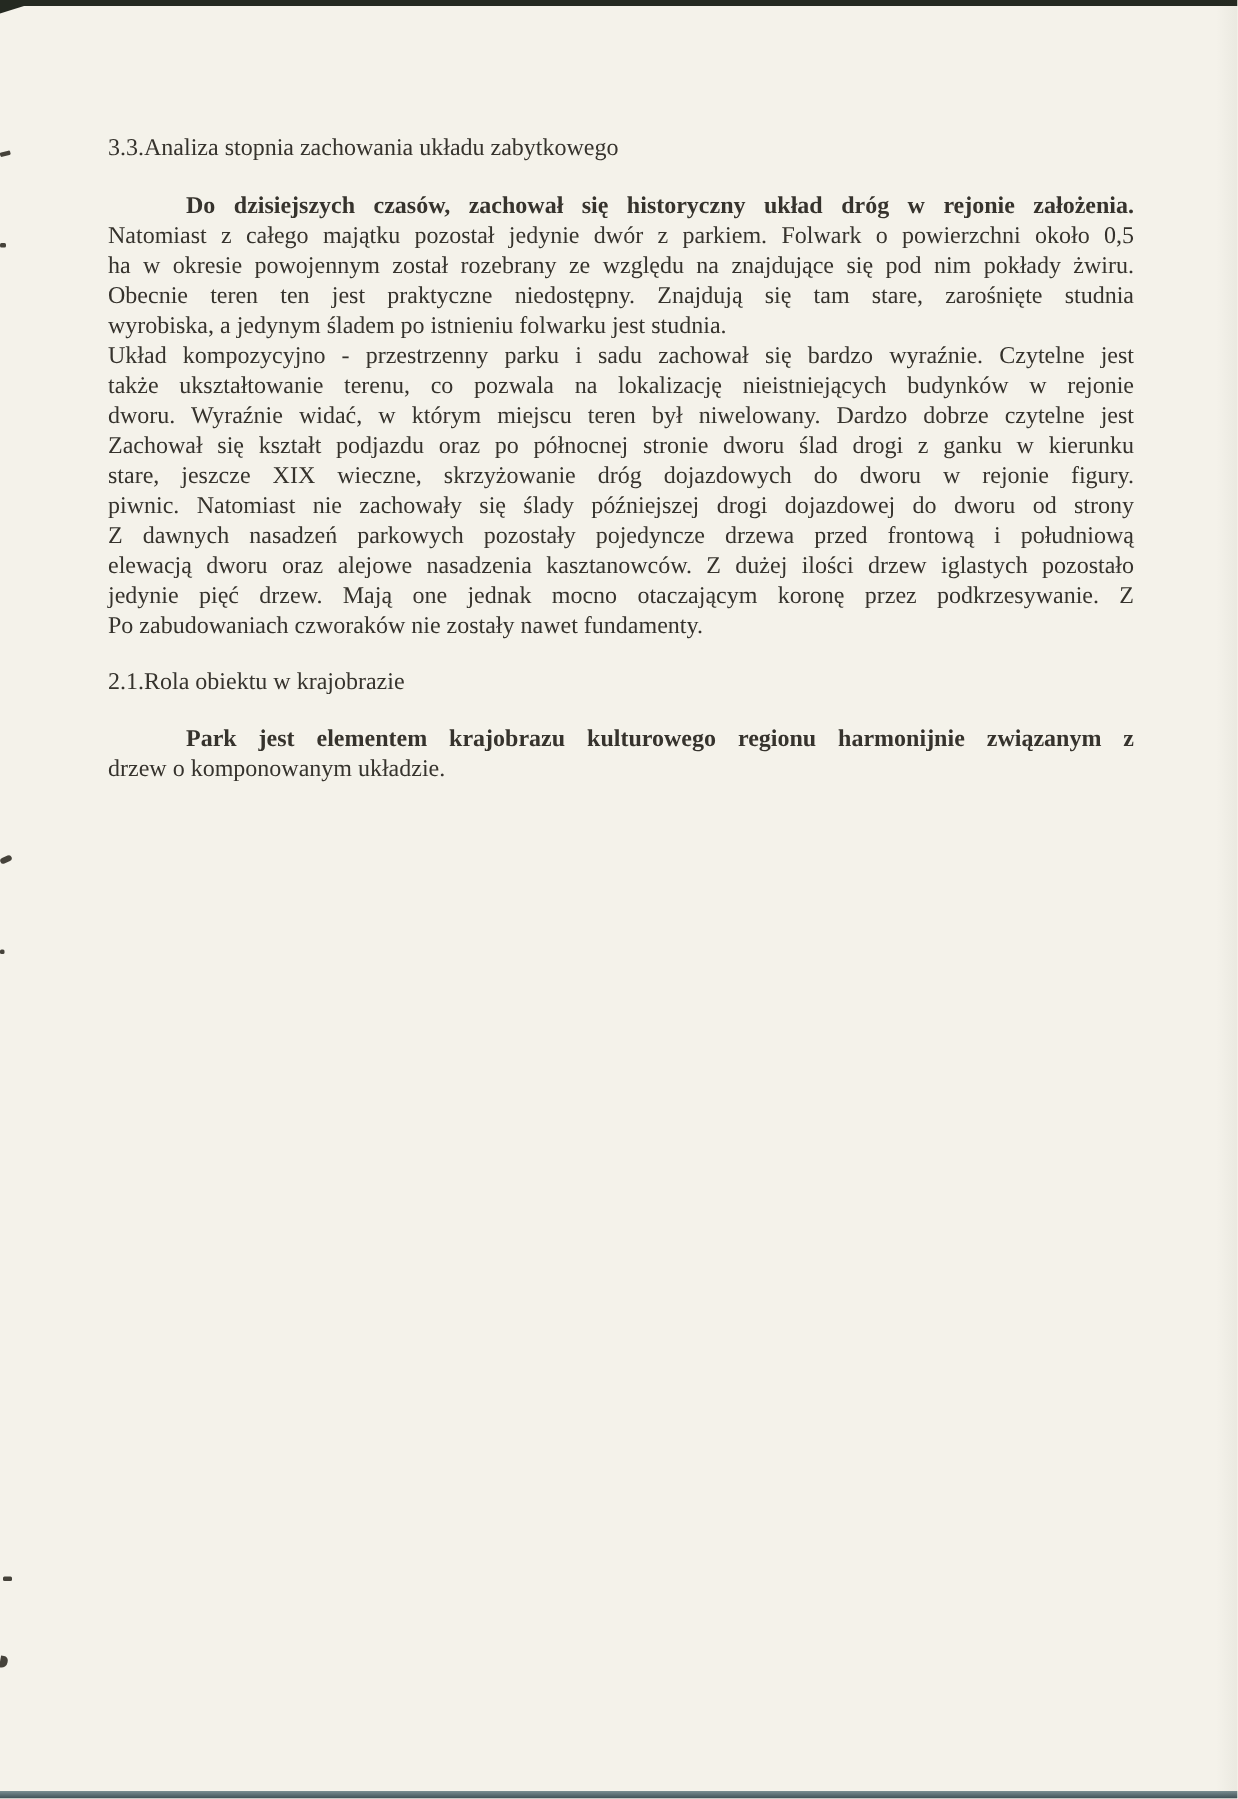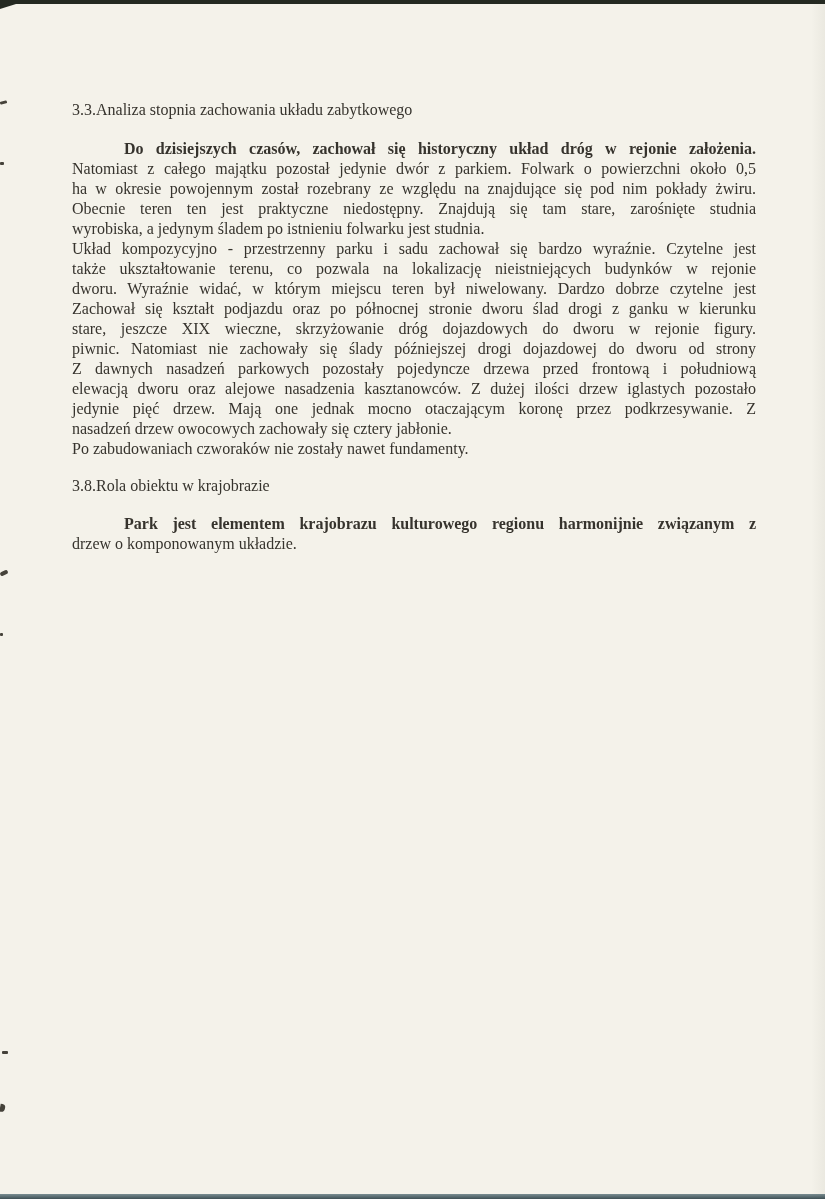--- a/index.html
+++ b/index.html
@@ -55,21 +55,21 @@
     width: 684px;
     color: var(--ink);
     font-size: 16px;
   }
   .heading {
     line-height: 20px;
     margin: 17px 0 18px 0;
     text-align: left;
     white-space: nowrap;
   }
-  .document-section:first-child .heading { margin-top: 15px; margin-bottom: 19px; }
+  .document-section:first-child .heading { margin-top: 4px; margin-bottom: 19px; }
   .para { margin: 0; }
   .line {
     line-height: 20px;
     text-align: justify;
     text-align-last: justify;
   }
   .line.last { text-align-last: left; }
   .line.indent { text-indent: 52px; font-weight: bold; }
 </style>
 </head>
@@ -101,26 +101,25 @@
         <div class="line">także ukształtowanie terenu, co pozwala na lokalizację nieistniejących budynków w rejonie</div>
         <div class="line">dworu. Wyraźnie widać, w którym miejscu teren był niwelowany. Dardzo dobrze czytelne jest</div>
         <div class="line">Zachował się kształt podjazdu oraz po północnej stronie dworu ślad drogi z ganku w kierunku</div>
         <div class="line">stare, jeszcze XIX wieczne, skrzyżowanie dróg dojazdowych do dworu w rejonie figury.</div>
         <div class="line">piwnic. Natomiast nie zachowały się ślady późniejszej drogi dojazdowej do dworu od strony</div>
       </div>
       <div class="para">
         <div class="line">Z dawnych nasadzeń parkowych pozostały pojedyncze drzewa przed frontową i południową</div>
         <div class="line">elewacją dworu oraz alejowe nasadzenia kasztanowców. Z dużej ilości drzew iglastych pozostało</div>
         <div class="line">jedynie pięć drzew. Mają one jednak mocno otaczającym koronę przez podkrzesywanie. Z</div>
-        <div class="line last">nasadzeń drzew owocowych zachowały się cztery jabłonie.</div>
       </div>
       <div class="para">
         <div class="line last">Po zabudowaniach czworaków nie zostały nawet fundamenty.</div>
       </div>
     </div>
     <div class="document-section">
-      <div class="heading">3.8.Rola obiektu w krajobrazie</div>
+      <div class="heading">2.1.Rola obiektu w krajobrazie</div>
       <div class="para">
         <div class="line indent">Park jest elementem krajobrazu kulturowego regionu harmonijnie związanym z</div>
         <div class="line last">drzew o komponowanym układzie.</div>
       </div>
     </div>
   </div>
 
 </body></html>

